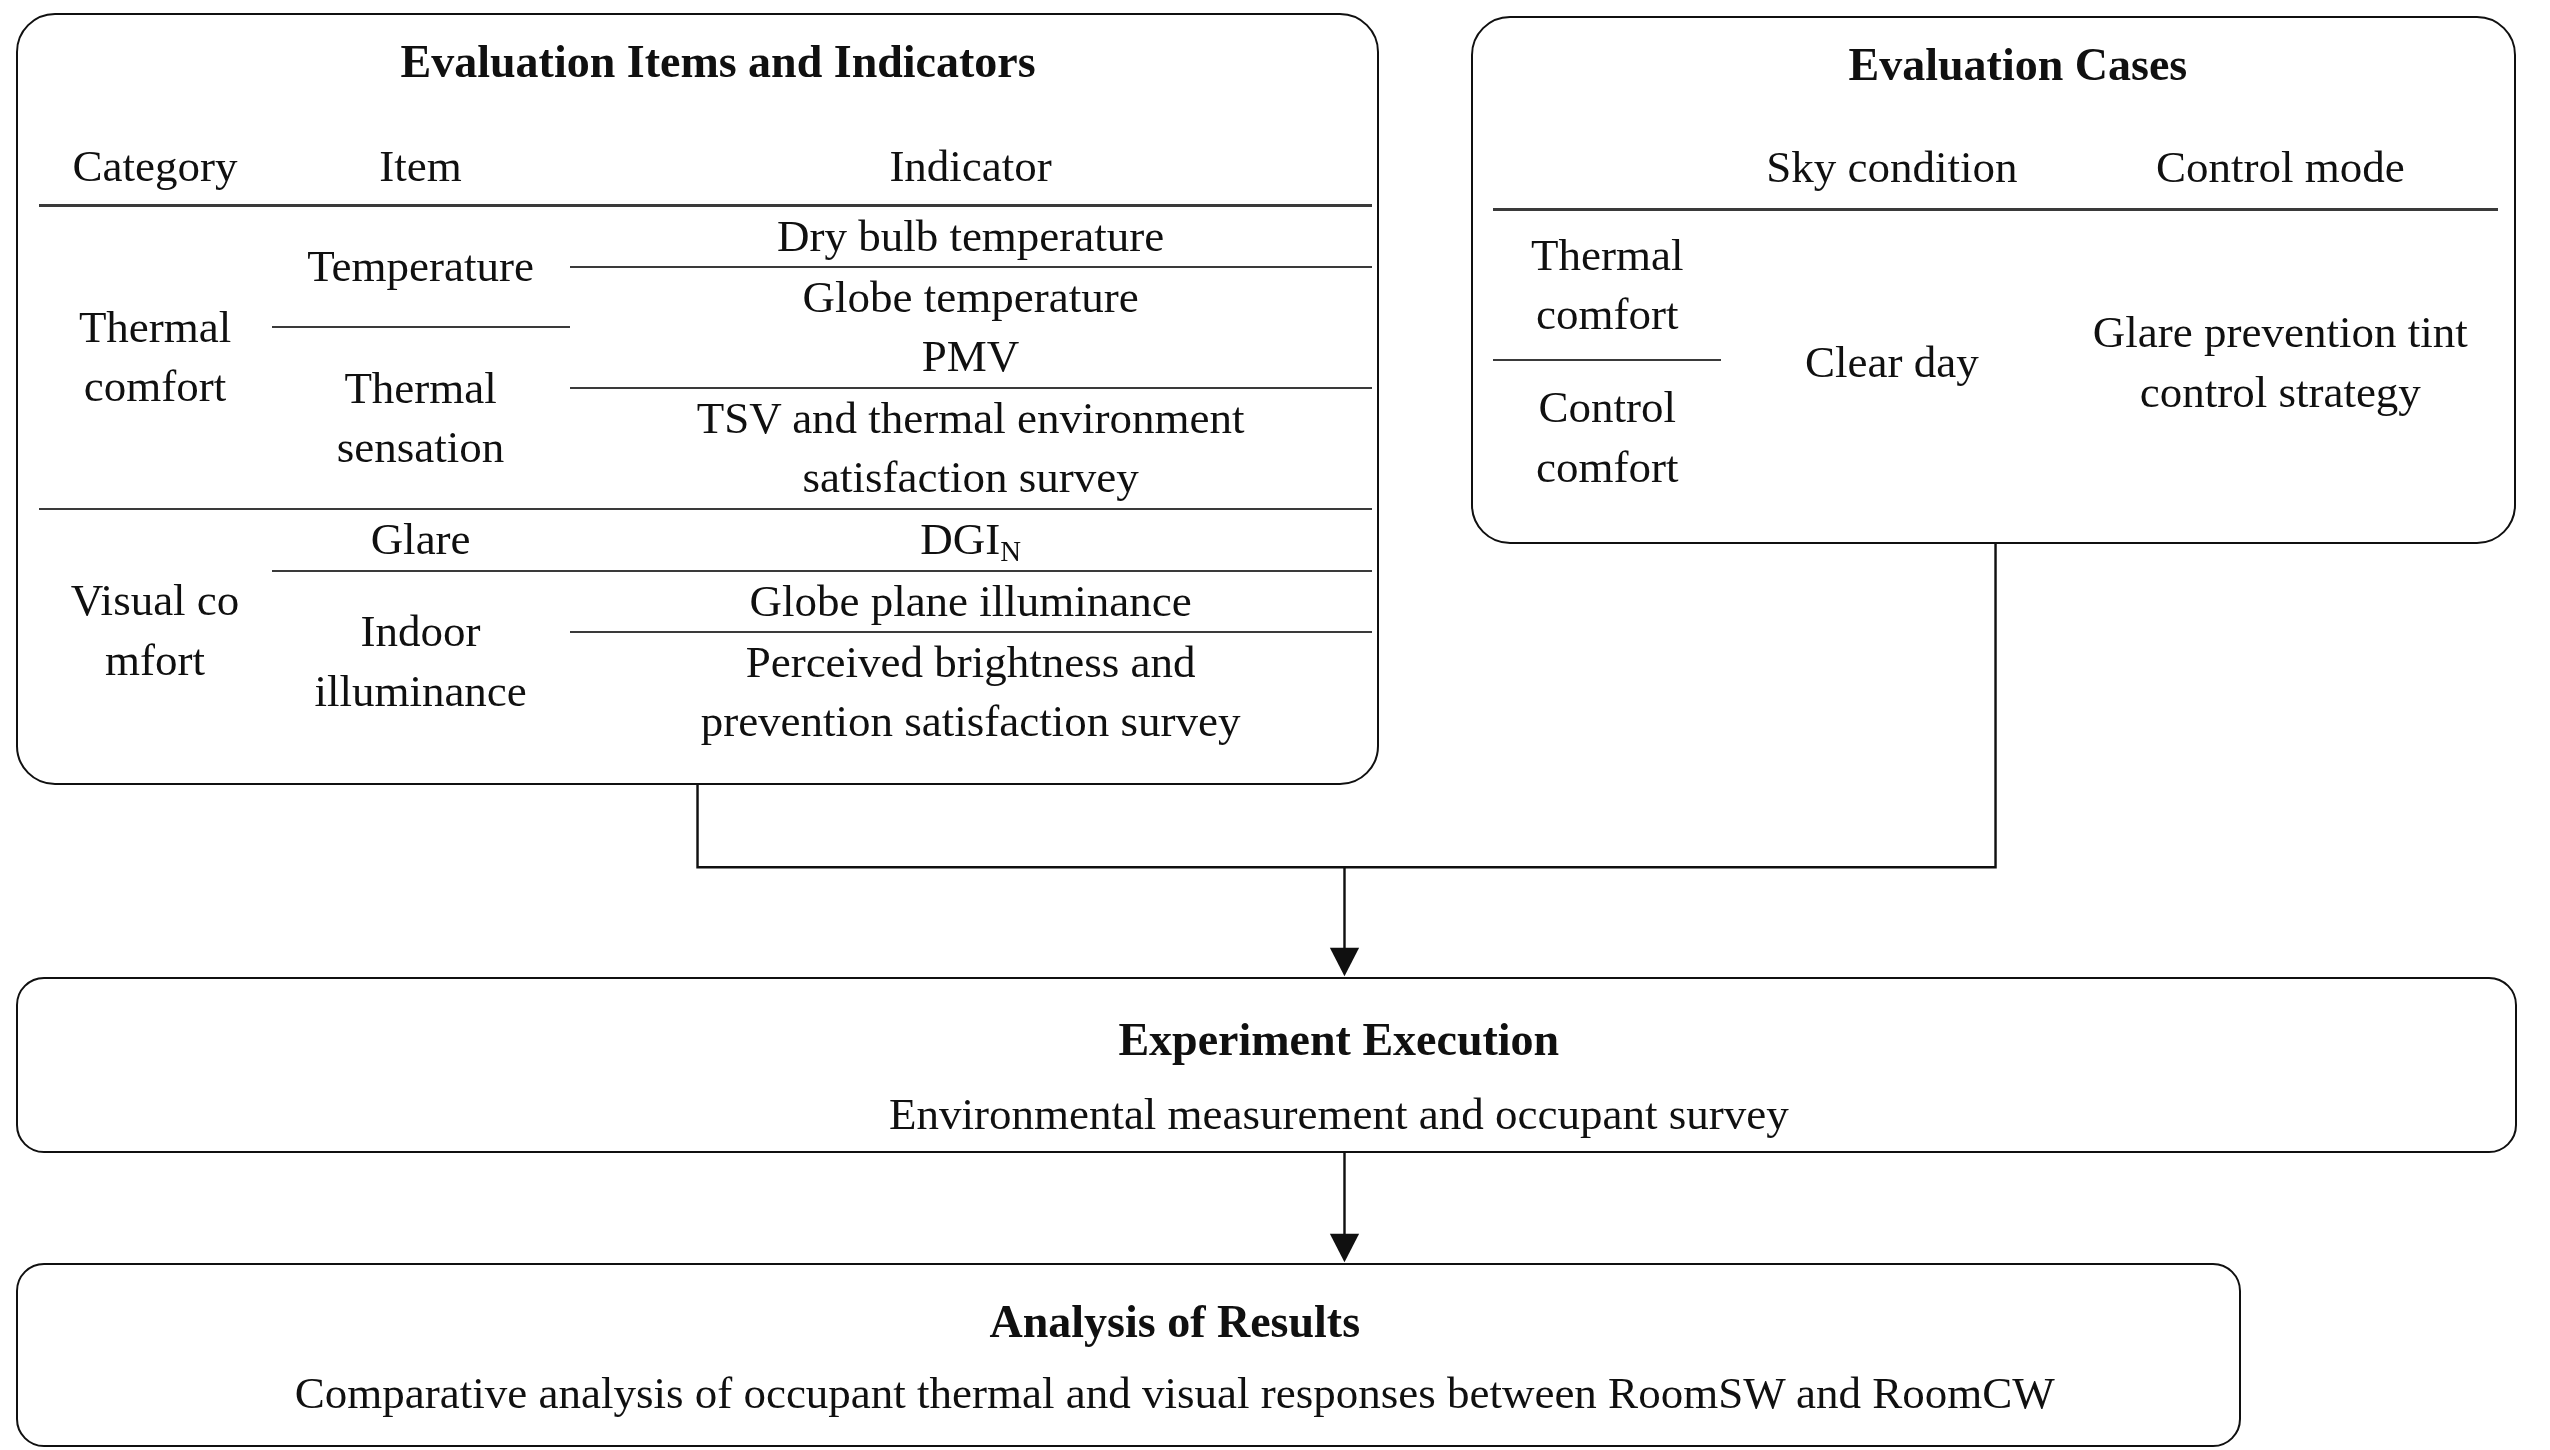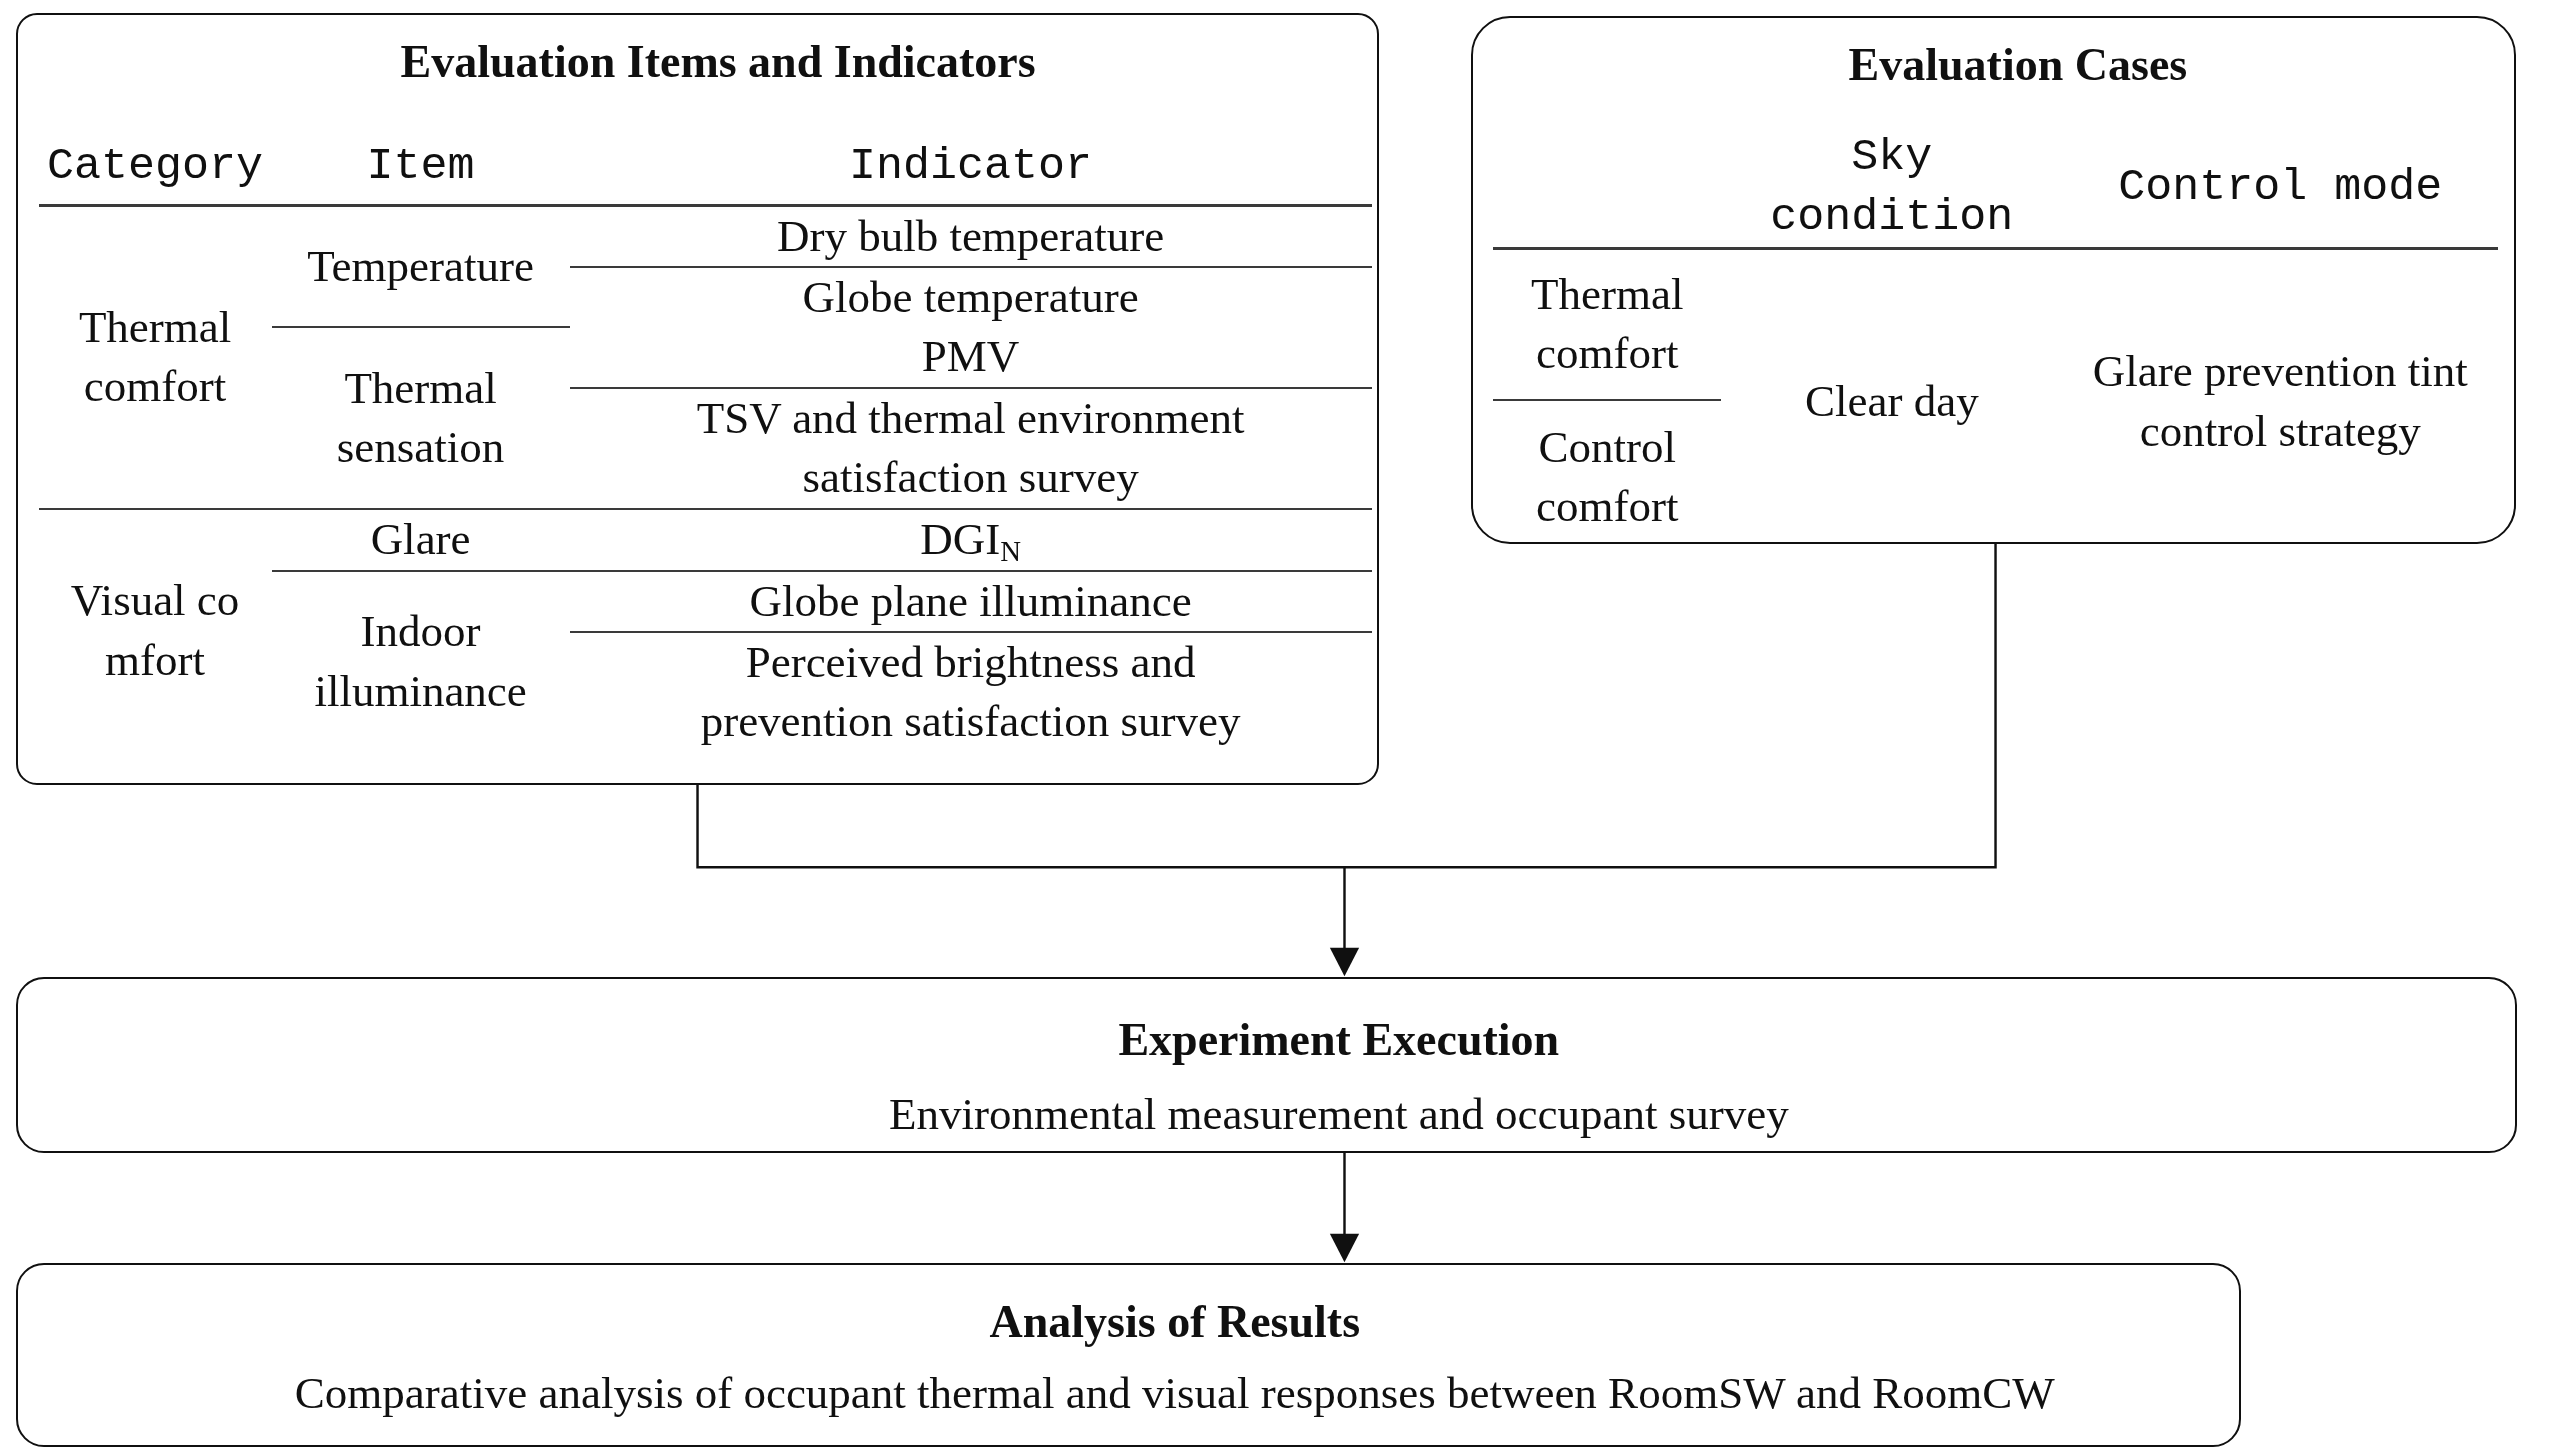--- a/index.html
+++ b/index.html
@@ -52,34 +52,33 @@
     border-collapse: collapse;
     table-layout: fixed;
   }
   td {
     text-align: center;
     vertical-align: middle;
     font-size: 45px;
     line-height: 1.32;
     padding: 0;
   }
-  tr.hdr td { border-bottom: 3.3px solid var(--rule); font-family: Liberation Mono, monospace; }
+  tr.hdr td { border-bottom: 3.3px solid var(--rule); }
   td.bb { border-bottom: 2.4px solid var(--rule); }
   .ln { display: block; }
   sub {
     font-size: 64%;
     vertical-align: baseline;
     position: relative;
     top: 0.25em;
   }
   #evaluation-items-box {
     left: 16.3px; top: 13px;
     width: 1363px; height: 772px;
     padding-top: 21px;
-    border-radius: 21px;
   }
   #evaluation-items-table {
     margin: 42px 0 0 20.3px;
     width: 1333px;
   }
   #evaluation-cases-box {
     left: 1471px; top: 16.3px;
     width: 1045px; height: 528px;
     padding-top: 21px;
   }

